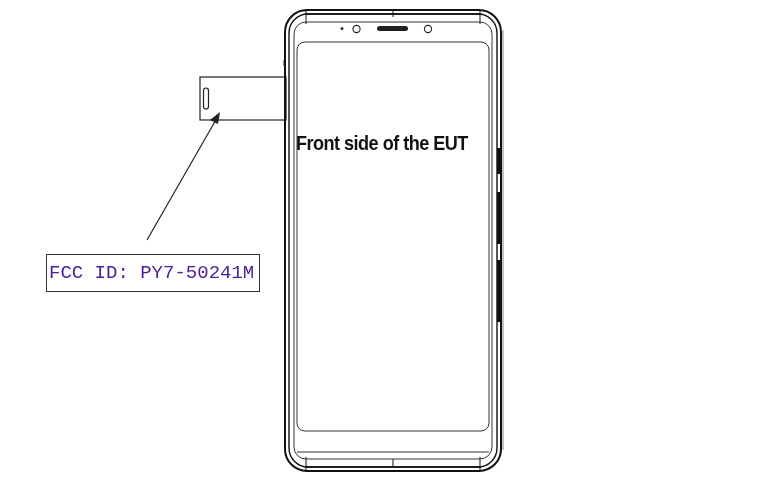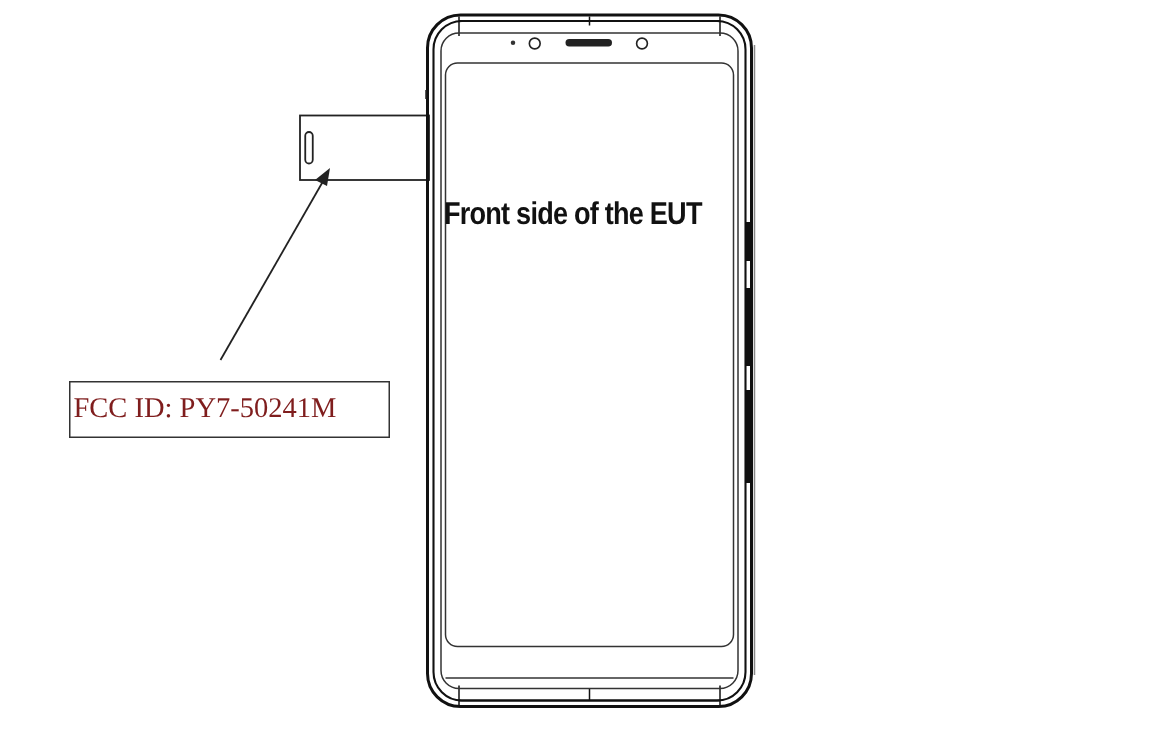--- a/index.html
+++ b/index.html
@@ -10,21 +10,21 @@
       font-family: "Liberation Sans", sans-serif; font-weight: bold;
       font-size: 21px; color: #111; letter-spacing: -0.6px;
       transform: scaleX(0.86); transform-origin: left top; white-space: nowrap;
     }
     .fcc-box {
       position: absolute; left: 46px; top: 254px; width: 214px; height: 38px;
       border: 1.3px solid #333; box-sizing: border-box; background: #fff;
     }
     .fcc-text {
       position: absolute; left: 49px; top: 262px;
-      font-family: Liberation Serif, serif; font-size: 19px; color: #7f1d1d;
+      font-family: Liberation Mono, monospace; font-size: 19px; color: #4c1d95;
       white-space: nowrap;
     }
   </style>
 </head>
 <body>
 
 <svg width="780" height="487" viewBox="0 0 780 487">
 
   <g>
     <rect x="200" y="77" width="86" height="43" fill="#fff" stroke="#222" stroke-width="1.2"></rect>

